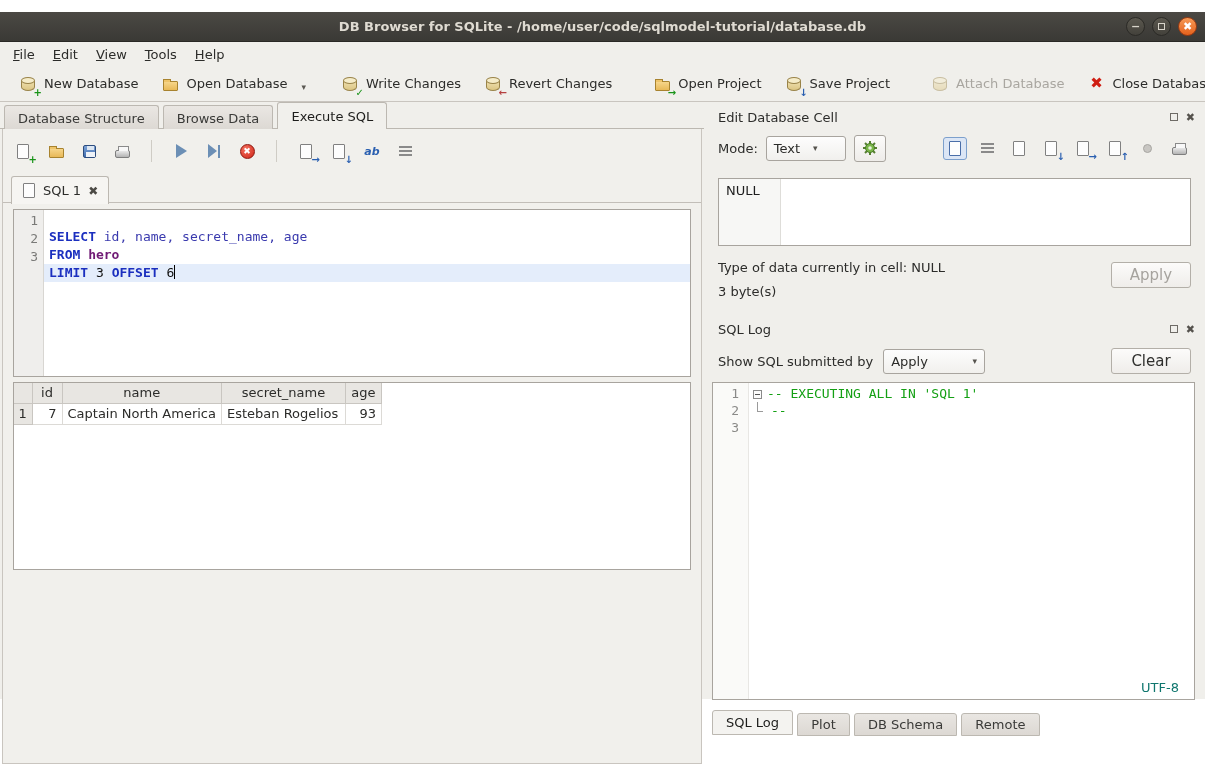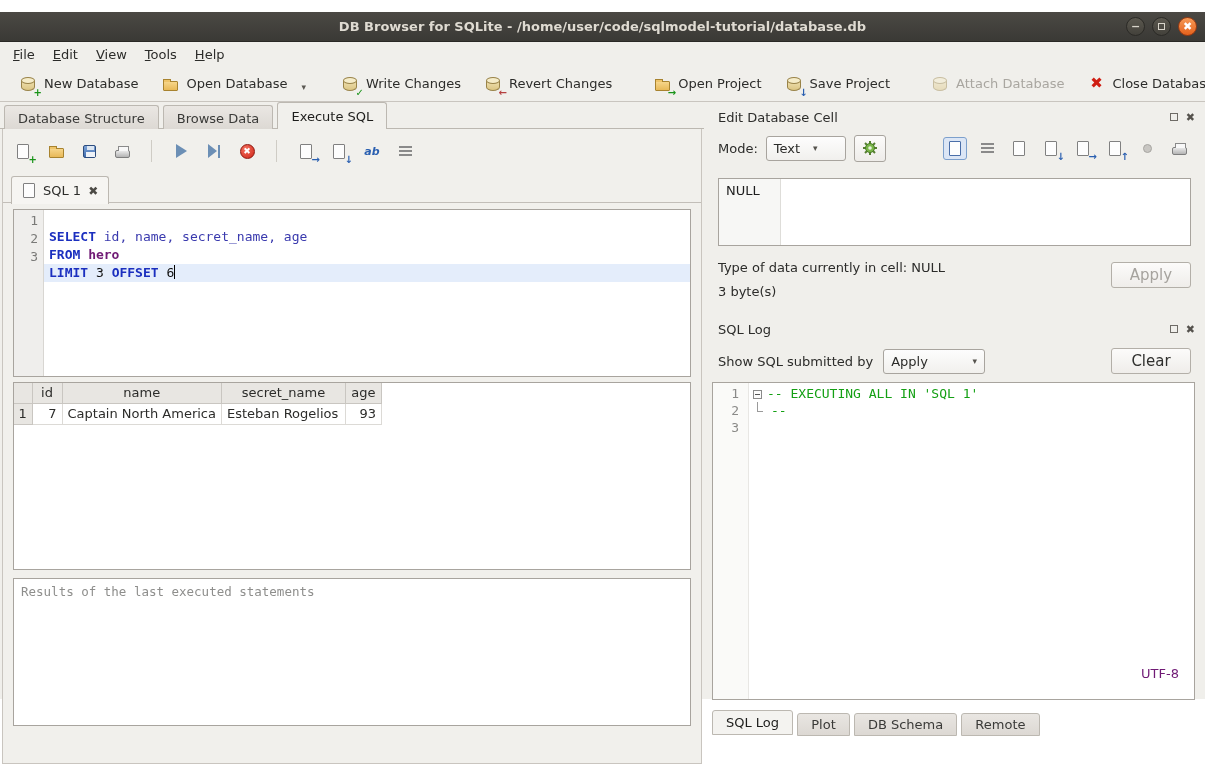--- a/index.html
+++ b/index.html
@@ -145,21 +145,21 @@
   .fold-box { display:inline-block; width:9px; height:9px; border:1px solid #8a8a8a; background:#fcfcfc;
     position:relative; margin-right:5px; vertical-align:-1px; }
   .fold-box::before { content:""; position:absolute; left:1px; right:1px; top:3px; height:1px; background:#555; }
   .fold-tail { display:inline-block; width:6px; height:10px; border-left:1px solid #9a9a9a;
     border-bottom:1px solid #9a9a9a; margin:0 8px 0 4px; vertical-align:3px; }
   .bottom-tabs { margin:10px 0 0 8px; height:26px; }
   .btab { display:inline-flex; align-items:center; height:23px; padding:0 13px;
     background:linear-gradient(#e9e6e2,#dcd8d3); border:1px solid #bcb8b1; border-radius:3px 3px 0 0;
     position:relative; top:2px; color:#3a3a38; }
   .btab.active { background:#f4f3f0; height:25px; top:0; color:#1d1d1b; }
-  .statusbar { position:absolute; right:26px; bottom:18px; color:#701a75; }
+  .statusbar { position:absolute; right:26px; bottom:4px; color:#0f766e; }
 </style>
 </head>
 <body>
 
 <div id="app">
 
   <div class="titlebar">
     <span class="title">DB Browser for SQLite - /home/user/code/sqlmodel-tutorial/database.db</span>
     <div class="win-controls">
       <span class="wbtn">−</span>
@@ -333,23 +333,20 @@
             <th>1</th>
             <td class="numcell">7</td>
             <td>Captain North America</td>
             <td>Esteban Rogelios</td>
             <td class="numcell">93</td>
           </tr>
         </tbody>
           </table>
       </div>
 
-      <div class="msg-box">
-        <span>Results of the last executed statements</span>
-      </div>
     </div>
   </div>
 
   <div class="right-pane">
 
     <div class="dock-header">
       <span>Edit Database Cell</span>
       <span class="dock-icons">
         <span class="sq"></span>
         <span class="xsm">✖</span>

